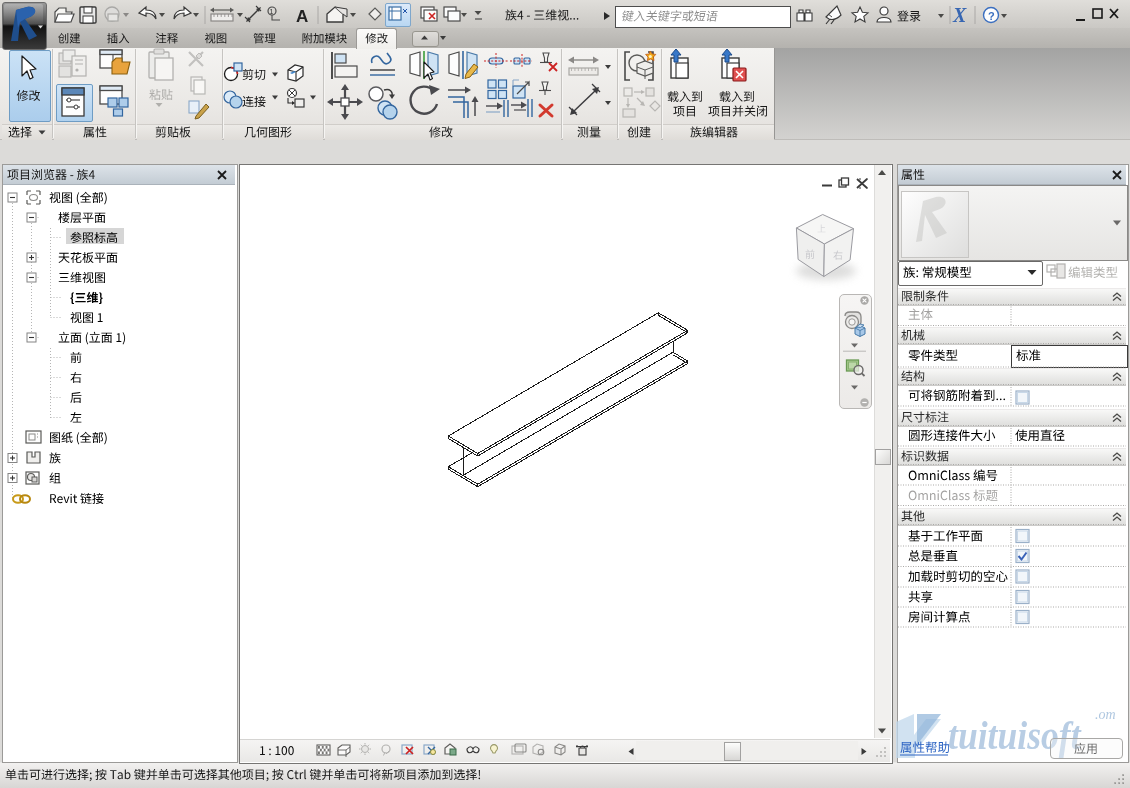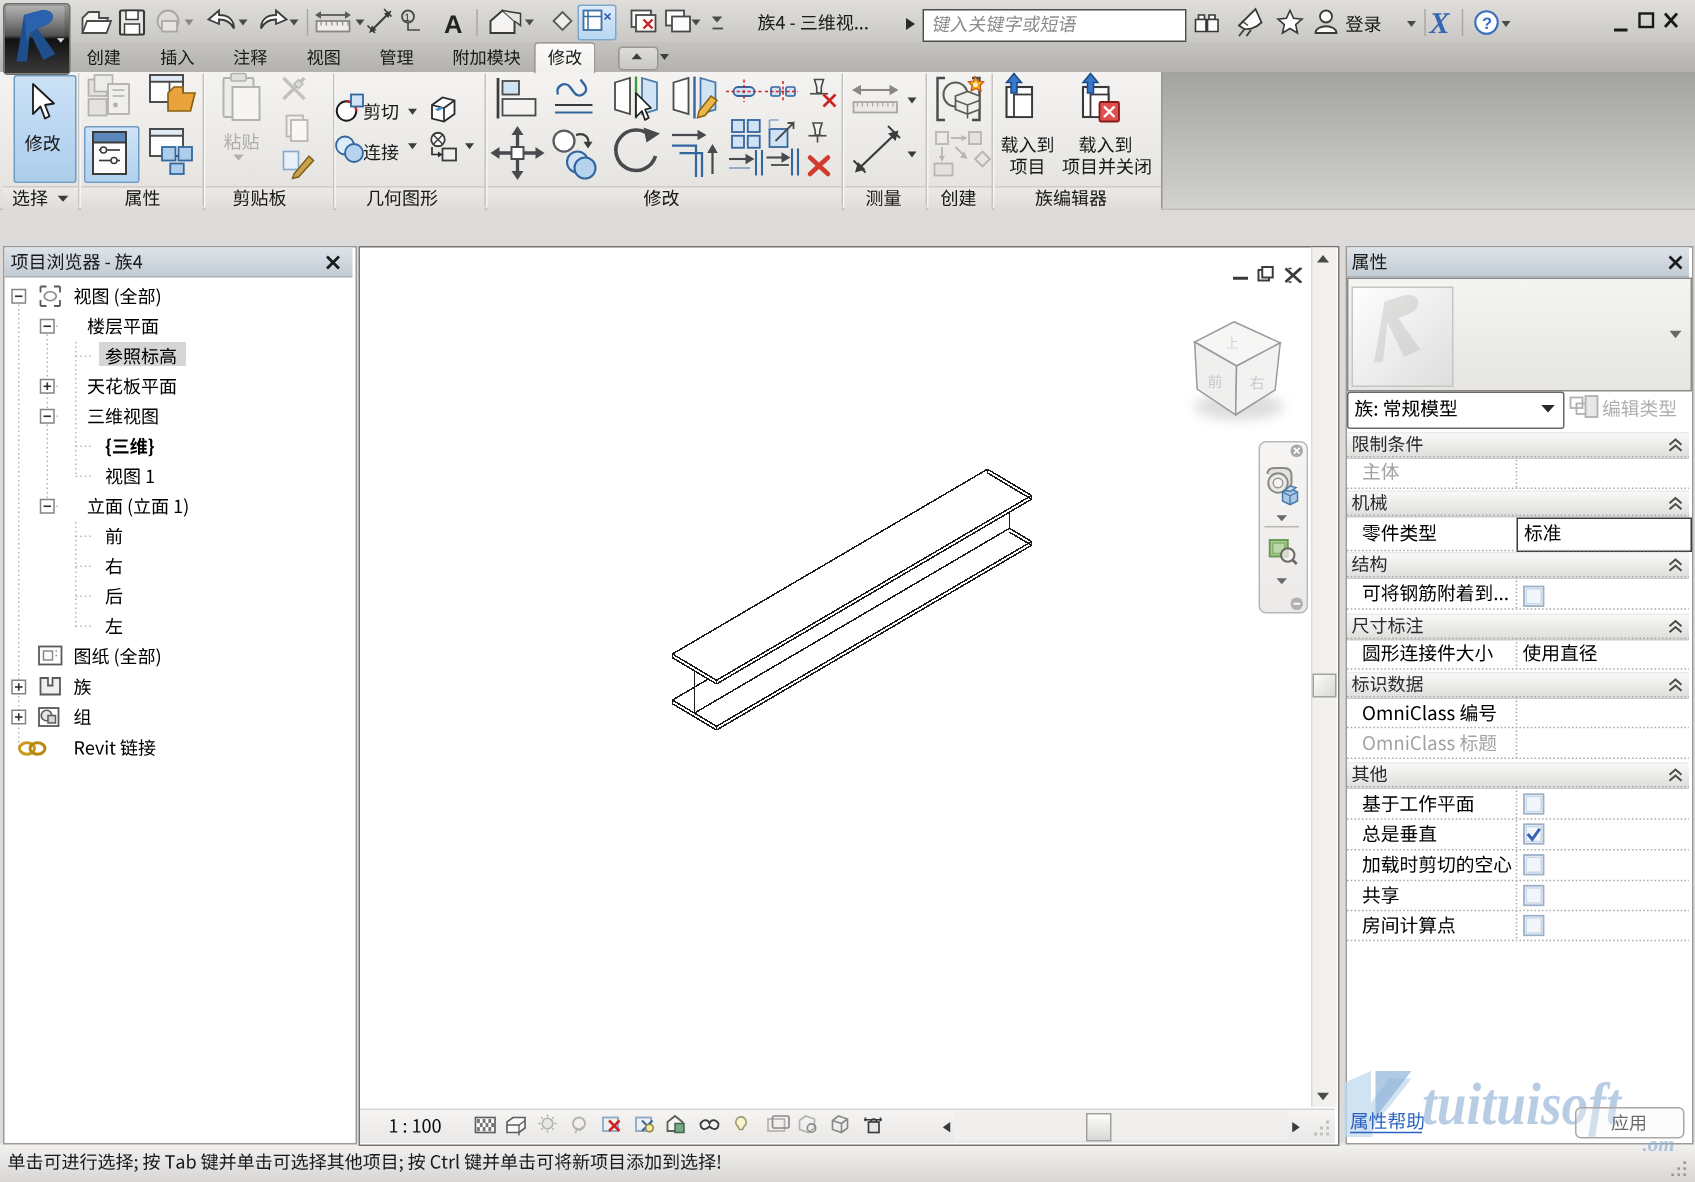--- a/index.html
+++ b/index.html
@@ -41,21 +41,21 @@
     <div style="position:absolute;left:901px;top:191px;width:66px;height:65px;background:linear-gradient(135deg,#fefefe,#dededd);border:1px solid #c6c5c3;"></div>
     <div style="position:absolute;left:898px;top:261px;width:143px;height:23px;background:#fff;border:1px solid #6a6968;border-radius:2px;"></div>
     <div style="position:absolute;left:898px;top:288px;width:228px;height:16px;background:linear-gradient(#f8f8f7,#dededc);border-top:1px solid #eceaea;border-bottom:1px solid #cccbc9;"></div>
     <div style="position:absolute;left:898px;top:327px;width:228px;height:16px;background:linear-gradient(#f8f8f7,#dededc);border-top:1px solid #eceaea;border-bottom:1px solid #cccbc9;"></div>
     <div style="position:absolute;left:1011px;top:344.5px;width:115px;height:21.5px;background:#fff;border:1.5px solid #3a3a3a;"></div>
     <div style="position:absolute;left:898px;top:368px;width:228px;height:16px;background:linear-gradient(#f8f8f7,#dededc);border-top:1px solid #eceaea;border-bottom:1px solid #cccbc9;"></div>
     <div style="position:absolute;left:898px;top:409px;width:228px;height:16px;background:linear-gradient(#f8f8f7,#dededc);border-top:1px solid #eceaea;border-bottom:1px solid #cccbc9;"></div>
     <div style="position:absolute;left:898px;top:448px;width:228px;height:16px;background:linear-gradient(#f8f8f7,#dededc);border-top:1px solid #eceaea;border-bottom:1px solid #cccbc9;"></div>
     <div style="position:absolute;left:898px;top:508px;width:228px;height:16px;background:linear-gradient(#f8f8f7,#dededc);border-top:1px solid #eceaea;border-bottom:1px solid #cccbc9;"></div>
     <div style="position:absolute;left:948px;top:716px;font-family:'Liberation Serif',serif;font-style:italic;font-weight:bold;font-size:40px;line-height:1;color:rgba(141,175,211,0.62);transform:scaleX(0.89);transform-origin:0 0;white-space:nowrap;">tuituisoft</div>
-    <div style="position:absolute;left:1095px;top:756px;font-family:'Liberation Serif',serif;font-style:italic;font-weight:bold;font-size:14px;color:rgba(141,175,211,0.7);">.om</div>
+    <div style="position:absolute;left:1095px;top:707px;font-family:'Liberation Serif',serif;font-style:italic;font-weight:normal;font-size:14px;color:rgba(141,175,211,0.7);">.om</div>
     <div style="position:absolute;left:1049.5px;top:738px;width:71.5px;height:18.5px;background:rgba(248,248,247,0.4);border:1px solid #a9a8a6;border-radius:4px;"></div>
     <svg class="ov" width="1130" height="788" viewBox="0 0 1130 788">
       <defs>
         <path id="g0" d="M6.7 -10.1C6.3 -8.7 5.7 -7.4 4.8 -6.5C5 -6.4 5.4 -6.2 5.5 -6C5.9 -6.5 6.3 -7.1 6.6 -7.7L11.4 -7.7L11.4 -8.5L7 -8.5C7.2 -9 7.4 -9.4 7.5 -9.9ZM7 -7.3C6.7 -6.2 6.1 -5.2 5.4 -4.5C5.6 -4.4 6 -4.2 6.1 -4C6.4 -4.4 6.8 -4.8 7 -5.3L8 -5.3L8 -3.9L8 -3.5L5.4 -3.5L5.4 -2.7L7.9 -2.7C7.6 -1.7 7 -0.5 5 0.3C5.2 0.5 5.5 0.8 5.6 0.9C7.3 0.1 8.1 -0.9 8.5 -2C9 -0.7 9.9 0.3 11 0.9C11.1 0.7 11.4 0.3 11.6 0.2C10.4 -0.3 9.5 -1.4 9 -2.7L11.4 -2.7L11.4 -3.5L8.8 -3.5L8.8 -3.9L8.8 -5.3L10.9 -5.3L10.9 -6.1L7.5 -6.1C7.6 -6.4 7.7 -6.8 7.9 -7.1ZM1.8 -9.8C2.2 -9.2 2.8 -8.6 3 -8.1L0.5 -8.1L0.5 -7.3L1.8 -7.3C1.8 -4 1.7 -1.2 0.4 0.3C0.6 0.5 0.9 0.8 1.1 1C2.1 -0.4 2.5 -2.3 2.6 -4.8L4 -4.8C3.9 -1.6 3.9 -0.5 3.7 -0.2C3.6 -0.1 3.5 0 3.3 -0.1C3.1 -0.1 2.7 -0.1 2.3 -0.1C2.4 0.1 2.5 0.5 2.5 0.7C3 0.7 3.4 0.7 3.7 0.7C4 0.7 4.2 0.6 4.4 0.3C4.7 -0.1 4.8 -1.3 4.9 -5.2C4.9 -5.3 4.9 -5.6 4.9 -5.6L2.7 -5.6L2.7 -7.3L5.1 -7.3L5.1 -8.1L3.1 -8.1L3.8 -8.5C3.5 -8.9 3 -9.6 2.6 -10.1Z"></path>
         <path id="g1" d="M4.1 0L5.1 0L5.1 -2.4L6.3 -2.4L6.3 -3.3L5.1 -3.3L5.1 -8.8L3.9 -8.8L0.2 -3.1L0.2 -2.4L4.1 -2.4ZM4.1 -3.3L1.4 -3.3L3.4 -6.3C3.6 -6.7 3.9 -7.2 4.1 -7.6L4.1 -7.6C4.1 -7.2 4.1 -6.4 4.1 -6Z"></path>
         <path id="g2" d="M0.6 -2.9L3.6 -2.9L3.6 -3.8L0.6 -3.8Z"></path>
         <path id="g3" d="M1.5 -8.9L1.5 -8L10.5 -8L10.5 -8.9ZM2.2 -5L2.2 -4.1L9.6 -4.1L9.6 -5ZM0.8 -0.8L0.8 0.1L11.2 0.1L11.2 -0.8Z"></path>
         <path id="g4" d="M0.5 -0.6L0.7 0.2C1.8 -0.1 3.3 -0.4 4.7 -0.8L4.6 -1.6C3.1 -1.2 1.6 -0.8 0.5 -0.6ZM7.9 -9.7C8.2 -9.2 8.6 -8.5 8.7 -8L9.5 -8.4C9.4 -8.8 9 -9.5 8.7 -10ZM0.7 -5.1C0.9 -5.2 1.2 -5.2 2.7 -5.4C2.1 -4.6 1.7 -4 1.5 -3.8C1.1 -3.3 0.8 -3 0.6 -3C0.7 -2.8 0.8 -2.4 0.8 -2.2C1.1 -2.3 1.5 -2.4 4.4 -3C4.4 -3.2 4.4 -3.6 4.4 -3.8L2 -3.3C3 -4.5 3.9 -5.8 4.7 -7.2L3.9 -7.6C3.7 -7.1 3.4 -6.6 3.2 -6.2L1.6 -6C2.3 -7.1 3 -8.4 3.5 -9.7L2.7 -10.1C2.2 -8.6 1.4 -7 1.1 -6.6C0.9 -6.2 0.7 -5.9 0.5 -5.9C0.6 -5.7 0.7 -5.3 0.7 -5.1ZM8.4 -4.8L8.4 -3.2L6.4 -3.2L6.4 -4.8ZM6.6 -10C6.1 -8.6 5.3 -6.9 4.3 -5.8C4.5 -5.6 4.7 -5.2 4.8 -5C5.1 -5.3 5.3 -5.7 5.6 -6L5.6 1L6.4 1L6.4 0.1L11.5 0.1L11.5 -0.7L9.2 -0.7L9.2 -2.4L11 -2.4L11 -3.2L9.2 -3.2L9.2 -4.8L11 -4.8L11 -5.6L9.2 -5.6L9.2 -7.1L11.3 -7.1L11.3 -7.9L6.6 -7.9C6.9 -8.5 7.2 -9.2 7.4 -9.8ZM8.4 -5.6L6.4 -5.6L6.4 -7.1L8.4 -7.1ZM8.4 -2.4L8.4 -0.7L6.4 -0.7L6.4 -2.4Z"></path>
         <path id="g5" d="M5.4 -9.5L5.4 -3.1L6.3 -3.1L6.3 -8.7L10 -8.7L10 -3.1L10.9 -3.1L10.9 -9.5ZM1.8 -9.6C2.3 -9.2 2.7 -8.5 3 -8.1L3.7 -8.6C3.5 -9 3 -9.6 2.5 -10.1ZM7.6 -7.8L7.6 -5.4C7.6 -3.6 7.3 -1.3 4.2 0.3C4.4 0.4 4.7 0.8 4.8 1C6.6 0 7.6 -1.3 8.1 -2.6L8.1 -0.2C8.1 0.6 8.4 0.8 9.2 0.8L10.3 0.8C11.3 0.8 11.5 0.3 11.6 -1.6C11.4 -1.7 11.1 -1.8 10.8 -2C10.8 -0.2 10.7 0.1 10.3 0.1L9.3 0.1C9 0.1 8.9 0 8.9 -0.3L8.9 -3.3L8.3 -3.3C8.5 -4 8.5 -4.8 8.5 -5.4L8.5 -7.8ZM0.8 -8L0.8 -7.2L3.7 -7.2C3 -5.7 1.7 -4.2 0.5 -3.3C0.6 -3.2 0.8 -2.7 0.9 -2.4C1.4 -2.8 1.8 -3.2 2.3 -3.7L2.3 0.9L3.1 0.9L3.1 -4.2C3.6 -3.7 4.1 -3 4.3 -2.6L4.9 -3.3C4.7 -3.6 3.8 -4.6 3.4 -5.1C3.9 -5.9 4.4 -6.8 4.8 -7.7L4.3 -8.1L4.1 -8Z"></path>
         <path id="g6" d="M1.7 0.2C2.1 0.2 2.5 -0.2 2.5 -0.7C2.5 -1.2 2.1 -1.5 1.7 -1.5C1.2 -1.5 0.9 -1.2 0.9 -0.7C0.9 -0.2 1.2 0.2 1.7 0.2Z"></path>

